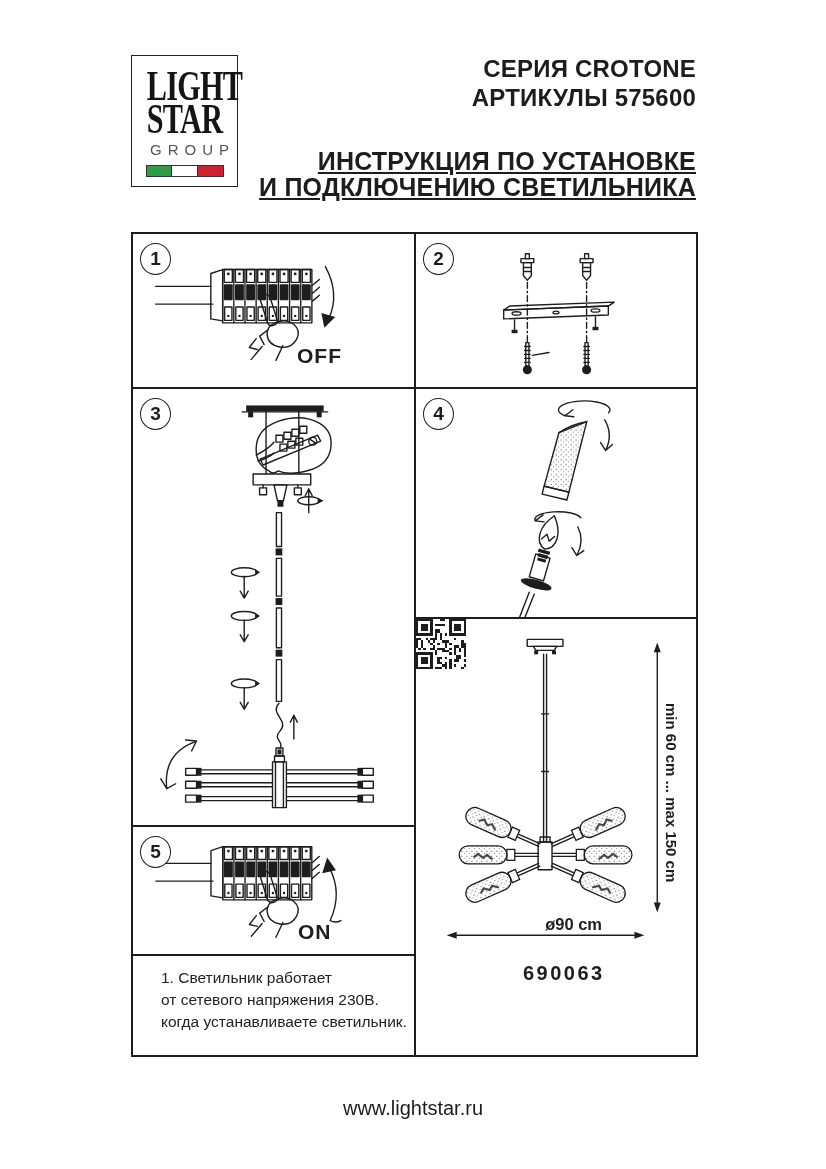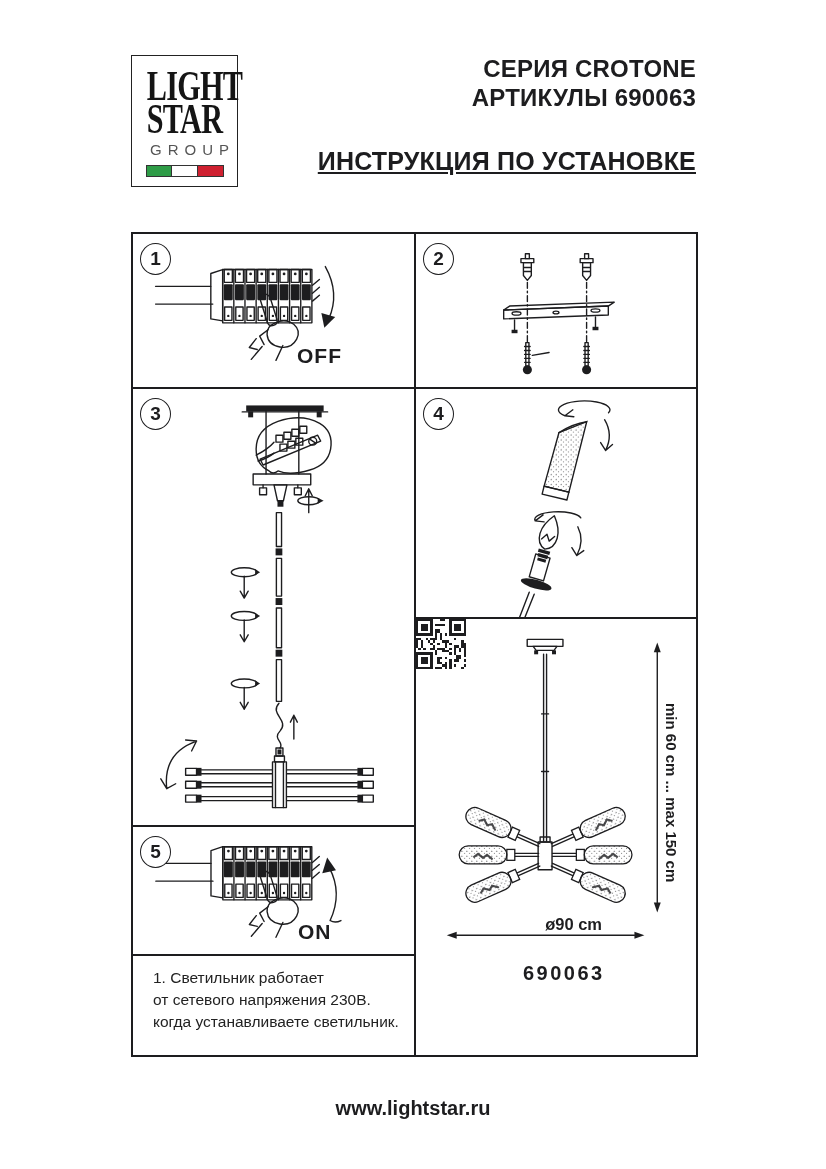--- a/index.html
+++ b/index.html
@@ -20,50 +20,51 @@
   .t-instr{margin-top:36px;font-size:25px;line-height:26px;letter-spacing:.2px;text-decoration:underline;}
   
   .panel{position:absolute;border:2px solid #1d1d1f;box-sizing:border-box;background:#fff;}
   .panel svg{position:absolute;left:0;top:0;}
   .badge{position:absolute;left:7px;top:9px;width:31px;height:32px;border:1.5px solid #1d1d1f;
          border-radius:50%;box-sizing:border-box;display:flex;align-items:center;justify-content:center;
          font-size:19px;font-weight:bold;background:#fff;}
   .s{fill:none;stroke:#1d1d1f;stroke-width:1.4;stroke-linecap:round;stroke-linejoin:round;}
   .f{fill:#1d1d1f;stroke:none;}
   .switch-label{position:absolute;font-size:21px;font-weight:700;letter-spacing:1px;}
-  .notes{position:absolute;left:20px;top:11px;font-size:15.5px;line-height:22px;color:#222;}
+  .notes{position:absolute;left:28px;top:11px;font-size:15.5px;line-height:22px;color:#222;}
   .dim-v{position:absolute;left:247px;top:84px;height:160px;writing-mode:vertical-rl;
          font-size:15px;font-weight:bold;white-space:nowrap;}
   .dim-h{position:absolute;left:76px;top:296px;width:110px;text-align:right;
          font-size:16.5px;font-weight:bold;}
   .article{position:absolute;left:107px;top:343px;font-size:20px;font-weight:bold;letter-spacing:2.5px;}
   .qr{position:absolute;left:110px;top:370px;width:50px;height:50px;}
-  .footer{left:0;top:1097px;width:826px;text-align:center;font-size:20px;font-weight:bold;}
+  .footer{left:0;top:1097px;width:826px;text-align:center;font-size:20px;font-weight:normal;}
 </style>
 </head>
 <body>
 
 <div class="page">
 
   <div class="abs logo-box">
     <div class="logo-word">LIGHT</div>
     <div class="logo-word">STAR</div>
     <div class="logo-group">GROUP</div>
     <div class="flag">
       <span style="background: rgb(46, 156, 71);"></span>
       <span style="background: rgb(255, 255, 255);"></span>
       <span style="background: rgb(207, 32, 48);"></span>
     </div>
   </div>
 
   <div class="abs titles">
     <div class="t-line">СЕРИЯ CROTONE</div>
-    <div class="t-line">АРТИКУЛЫ 690063</div>
+    <div class="t-line">АРТИКУЛЫ 575600</div>
     <div class="t-instr">
       <div>ИНСТРУКЦИЯ ПО УСТАНОВКЕ</div>
+      <div>И ПОДКЛЮЧЕНИЮ СВЕТИЛЬНИКА</div>
     </div>
   </div>
 
   <div class="panel" style="left:131px;top:232px;width:285px;height:157px;">
     <svg width="281" height="153" viewBox="0 0 283 155">
       <g id="g-breaker">
         <path class="s" d="M22,53 H78 M22,71 H80"></path>
         <polygon class="s" points="78,40 90,36 90,88 78,86"></polygon>
         <rect class="s" x="90" y="36" width="90.4" height="54"></rect>
         <g id="bk-mods">

